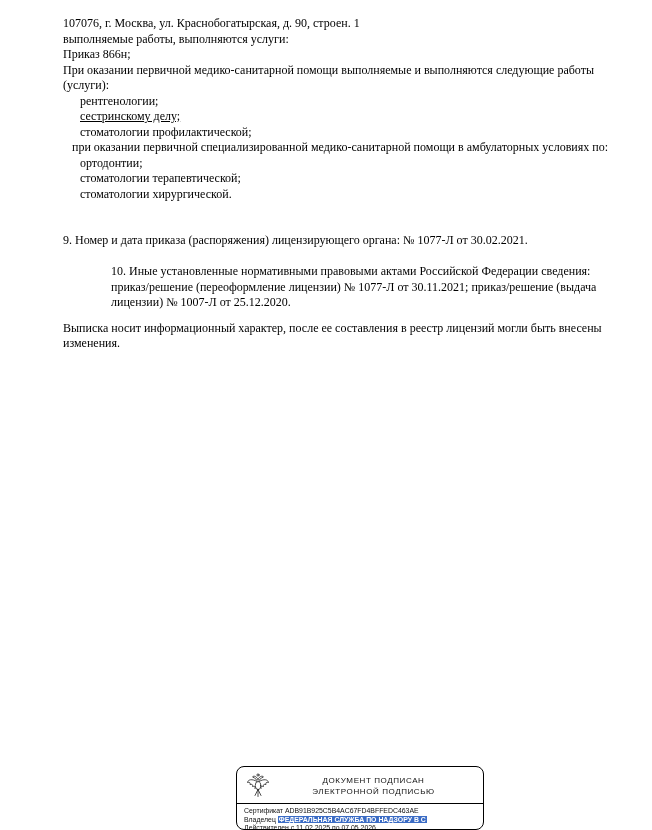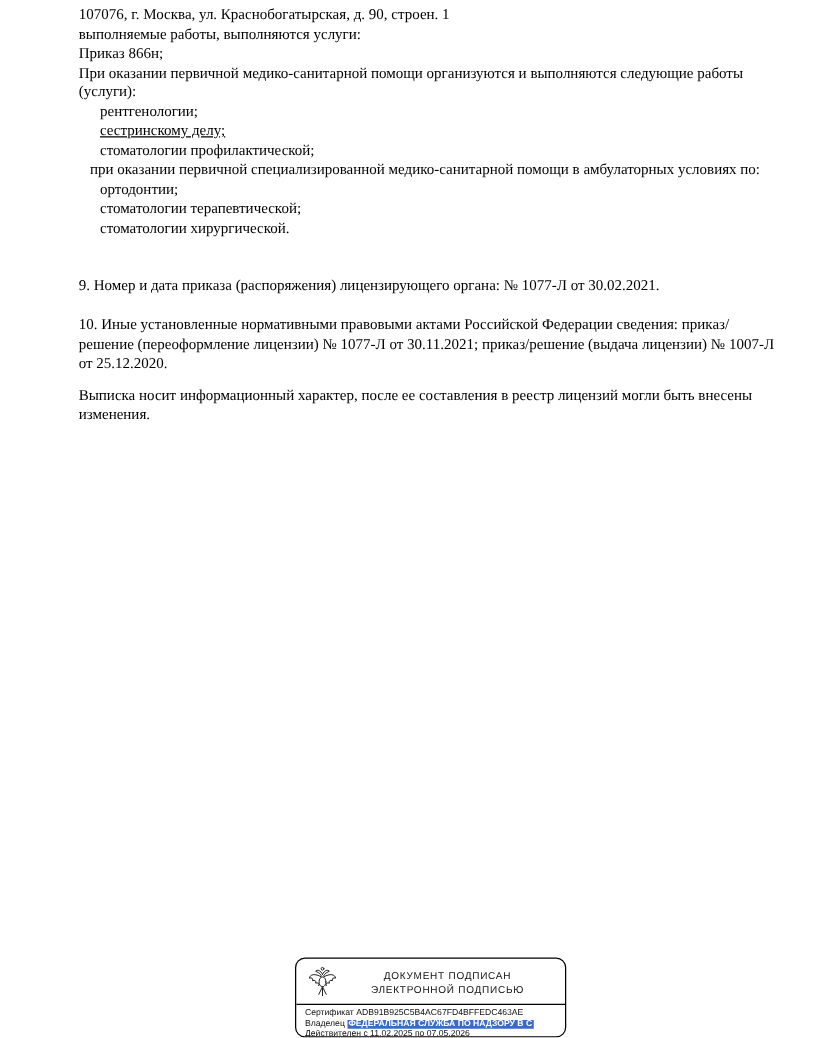--- a/index.html
+++ b/index.html
@@ -23,21 +23,21 @@
   }
   .para { white-space:normal; }
   .para.indent-0 { text-indent:0; }
   .para.indent-1 { text-indent:9px; }
   .para.indent-2 { text-indent:17px; }
 
   
   .stamp {
     position:absolute;
     left:236px; top:766px;
-    width:217px; height:64px;
+    width:248px; height:64px;
     border:1px solid #000;
     border-radius:8px;
     background:#fff;
     overflow:hidden;
     font-family:"Liberation Sans", sans-serif;
   }
   .stamp-top {
     display:flex;
     align-items:center;
     height:36px;
@@ -74,33 +74,33 @@
     font-weight:bold;
     padding:0 1px;
   }
 </style>
 </head>
 <body>
 
 <div class="page">
 
   <div class="text-block">
-      <div class="para indent-0" style="margin-top: 0px;">107076, г. Москва, ул. Краснобогатырская, д. 90, строен. 1</div>
+      <div class="para indent-0" style="margin-top: 12px;">107076, г. Москва, ул. Краснобогатырская, д. 90, строен. 1</div>
       <div class="para indent-0" style="margin-top: 0px;">выполняемые работы, выполняются услуги:</div>
       <div class="para indent-0" style="margin-top: 0px;">Приказ 866н;</div>
-      <div class="para indent-0" style="margin-top: 0px;">При оказании первичной медико-санитарной помощи организуются и выполняются следующие работы (услуги):</div>
+      <div class="para indent-0" style="margin-top: 0px;">При оказании первичной медико-санитарной помощи выполняемые и выполняются следующие работы (услуги):</div>
       <div class="para indent-2" style="margin-top: 0px;">рентгенологии;</div>
       <div class="para indent-2" style="margin-top: 0px; text-decoration: underline;">сестринскому делу;</div>
       <div class="para indent-2" style="margin-top: 0px;">стоматологии профилактической;</div>
       <div class="para indent-1" style="margin-top: 0px;">при оказании первичной специализированной медико-санитарной помощи в амбулаторных условиях по:</div>
       <div class="para indent-2" style="margin-top: 0px;">ортодонтии;</div>
       <div class="para indent-2" style="margin-top: 0px;">стоматологии терапевтической;</div>
       <div class="para indent-2" style="margin-top: 0px;">стоматологии хирургической.</div>
       <div class="para indent-0" style="margin-top: 31px;">9. Номер и дата приказа (распоряжения) лицензирующего органа: № 1077-Л от 30.02.2021.</div>
-      <div class="para indent-0" style="margin-top: 15.5px;">10. Иные установленные нормативными правовыми актами Российской Федерации сведения: приказ/решение (переоформление лицензии) № 1077-Л от 30.11.2021; приказ/решение (выдача лицензии) № 1007-Л от 25.12.2020.</div>
+      <div class="para indent-0" style="margin-top: 15.5px; margin-left: 48px;">10. Иные установленные нормативными правовыми актами Российской Федерации сведения: приказ/решение (переоформление лицензии) № 1077-Л от 30.11.2021; приказ/решение (выдача лицензии) № 1007-Л от 25.12.2020.</div>
       <div class="para indent-0" style="margin-top: 10px;">Выписка носит информационный характер, после ее составления в реестр лицензий могли быть внесены изменения.</div>
     </div>
 
   <div class="stamp">
     <div class="stamp-top">
       <span class="eagle-wrap">
         <svg width="24" height="28" viewBox="0 0 48 54" fill="none" stroke="#222" stroke-width="1.6" stroke-linecap="round" stroke-linejoin="round">
           <circle cx="24" cy="5" r="2.2"></circle>
           <path d="M24 14 C21 7 15 6 13 9 L17 11 C19 12 21 14 22 16"></path>
           <path d="M24 14 C27 7 33 6 35 9 L31 11 C29 12 27 14 26 16"></path>

